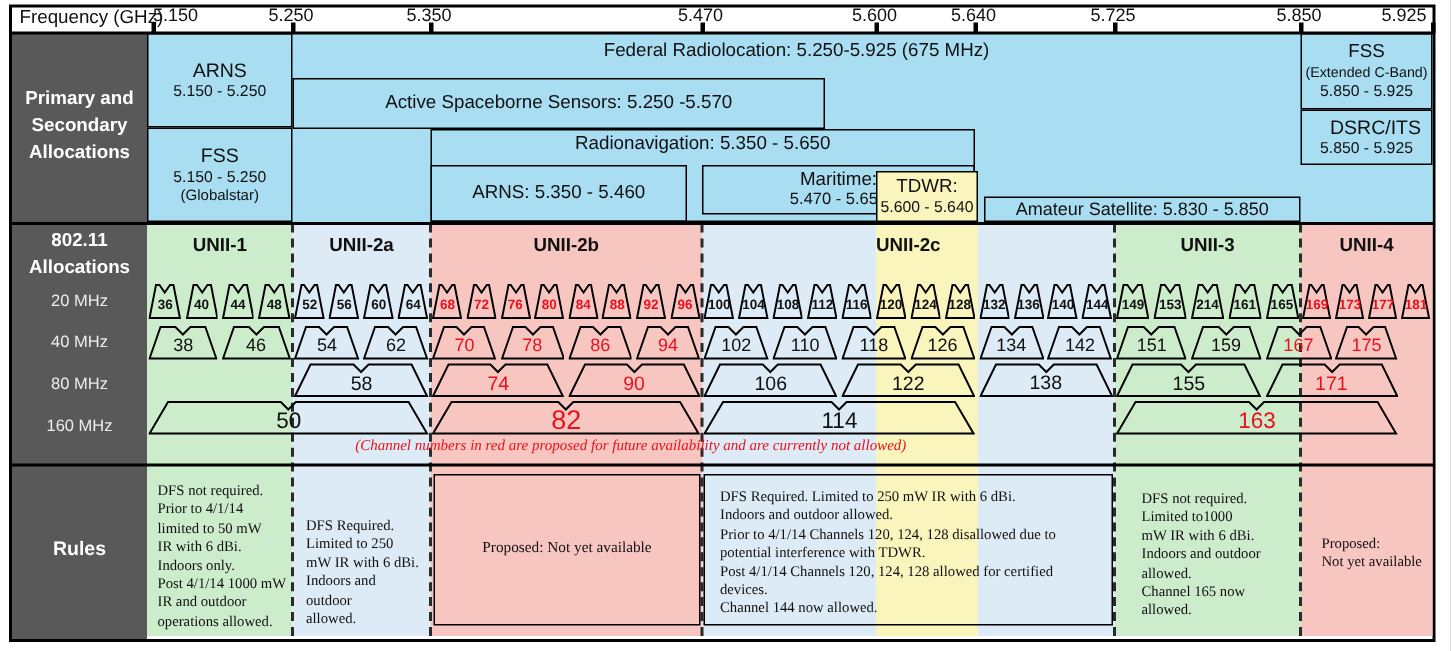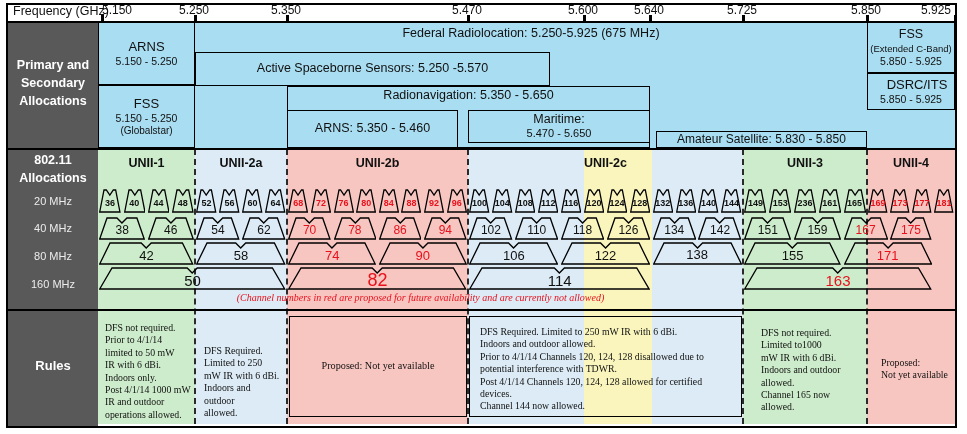--- a/index.html
+++ b/index.html
@@ -94,20 +94,24 @@
     <div class="a allocbox top" style="left: 287px; top: 86px; width: 363px; height: 62px; background: transparent;">
       <div style="font-size: 12.5px;">Radionavigation: 5.350 - 5.650</div>
     </div>
     <div class="a allocbox" style="left: 287px; top: 110px; width: 171px; height: 38px; background: transparent;">
       <div style="font-size: 12.5px;">ARNS: 5.350 - 5.460</div>
     </div>
     <div class="a allocbox" style="left: 468px; top: 110px; width: 182px; height: 33px; background: transparent;">
       <div style="font-size: 12.5px;">Maritime:</div>
       <div style="font-size: 11px;">5.470 - 5.650</div>
     </div>
+    <div class="a allocbox" style="left: 584px; top: 114px; width: 68px; height: 34px; background: rgb(249, 245, 189);">
+      <div style="font-size: 12.5px;">TDWR:</div>
+      <div style="font-size: 10.5px;">5.600 - 5.640</div>
+    </div>
     <div class="a allocbox" style="left: 656px; top: 131px; width: 211px; height: 17px; background: transparent;">
       <div style="font-size: 12px;">Amateur Satellite: 5.830 - 5.850</div>
     </div>
     <div class="a allocbox" style="left: 867px; top: 22px; width: 88px; height: 51px; background: transparent;">
       <div style="font-size: 12.5px;">FSS</div>
       <div style="font-size: 9.5px;">(Extended C-Band)</div>
       <div style="font-size: 10.5px;">5.850 - 5.925</div>
     </div>
     <div class="a allocbox" style="left: 867px; top: 73px; width: 88px; height: 37px; background: transparent;">
       <div style="font-size: 13px; margin-left: 12px;">DSRC/ITS</div>
@@ -296,21 +300,21 @@
     <div class="a chan" style="left: 769.1px; top: 189px; width: 22.2px; height: 24px;">
       <svg width="22.200000000000067" height="24">
         <polygon points="0.7,23 5,1 7.600000000000033,1 11.100000000000033,6 14.600000000000033,1 17.200000000000067,1 21.500000000000068,23" fill="none" stroke="#000" stroke-width="1.3"></polygon>
       </svg>
       <span style="font-size: 9px; font-weight: 700; color: rgb(17, 17, 17);">153</span>
     </div>
     <div class="a chan" style="left: 793.9px; top: 189px; width: 22.2px; height: 24px;">
       <svg width="22.199999999999953" height="24">
         <polygon points="0.7,23 5,1 7.5999999999999766,1 11.099999999999977,6 14.599999999999977,1 17.199999999999953,1 21.499999999999954,23" fill="none" stroke="#000" stroke-width="1.3"></polygon>
       </svg>
-      <span style="font-size: 9px; font-weight: 700; color: rgb(17, 17, 17);">236</span>
+      <span style="font-size: 9px; font-weight: 700; color: rgb(17, 17, 17);">214</span>
     </div>
     <div class="a chan" style="left: 818.7px; top: 189px; width: 22.2px; height: 24px;">
       <svg width="22.200000000000067" height="24">
         <polygon points="0.7,23 5,1 7.600000000000033,1 11.100000000000033,6 14.600000000000033,1 17.200000000000067,1 21.500000000000068,23" fill="none" stroke="#000" stroke-width="1.3"></polygon>
       </svg>
       <span style="font-size: 9px; font-weight: 700; color: rgb(17, 17, 17);">161</span>
     </div>
     <div class="a chan" style="left: 843.5px; top: 189px; width: 22.2px; height: 24px;">
       <svg width="22.199999999999953" height="24">
         <polygon points="0.7,23 5,1 7.5999999999999766,1 11.099999999999977,6 14.599999999999977,1 17.199999999999953,1 21.499999999999954,23" fill="none" stroke="#000" stroke-width="1.3"></polygon>
@@ -441,26 +445,20 @@
       <svg width="44.19999999999995" height="23">
         <polygon points="0.7,22 8,1 17.099999999999977,1 22.099999999999977,6 27.099999999999977,1 36.19999999999995,1 43.49999999999995,22" fill="none" stroke="#000" stroke-width="1.3"></polygon>
       </svg>
       <span style="font-size: 12px; font-weight: 400; color: rgb(232, 17, 28);">167</span>
     </div>
     <div class="a chan" style="left: 890.3px; top: 217px; width: 41.4px; height: 23px;">
       <svg width="41.4" height="23">
         <polygon points="0.7,22 8,1 15.7,1 20.7,6 25.7,1 33.4,1 40.699999999999996,22" fill="none" stroke="#000" stroke-width="1.3"></polygon>
       </svg>
       <span style="font-size: 12px; font-weight: 400; color: rgb(232, 17, 28);">175</span>
-    </div>
-    <div class="a chan" style="left: 99.3px; top: 242px; width: 94.4px; height: 23px;">
-      <svg width="94.4" height="23">
-        <polygon points="0.7,22 11,1 42.2,1 47.2,6 52.2,1 83.4,1 93.7,22" fill="none" stroke="#000" stroke-width="1.3"></polygon>
-      </svg>
-      <span style="font-size: 13px; font-weight: 400; color: rgb(17, 17, 17);">42</span>
     </div>
     <div class="a chan" style="left: 196.3px; top: 242px; width: 89.4px; height: 23px;">
       <svg width="89.4" height="23">
         <polygon points="0.7,22 11,1 39.7,1 44.7,6 49.7,1 78.4,1 88.7,22" fill="none" stroke="#000" stroke-width="1.3"></polygon>
       </svg>
       <span style="font-size: 13px; font-weight: 400; color: rgb(17, 17, 17);">58</span>
     </div>
     <div class="a chan" style="left: 288.3px; top: 242px; width: 87.9px; height: 23px;">
       <svg width="87.9" height="23">
         <polygon points="0.7,22 11,1 38.95,1 43.95,6 48.95,1 76.9,1 87.2,22" fill="none" stroke="#000" stroke-width="1.3"></polygon>

